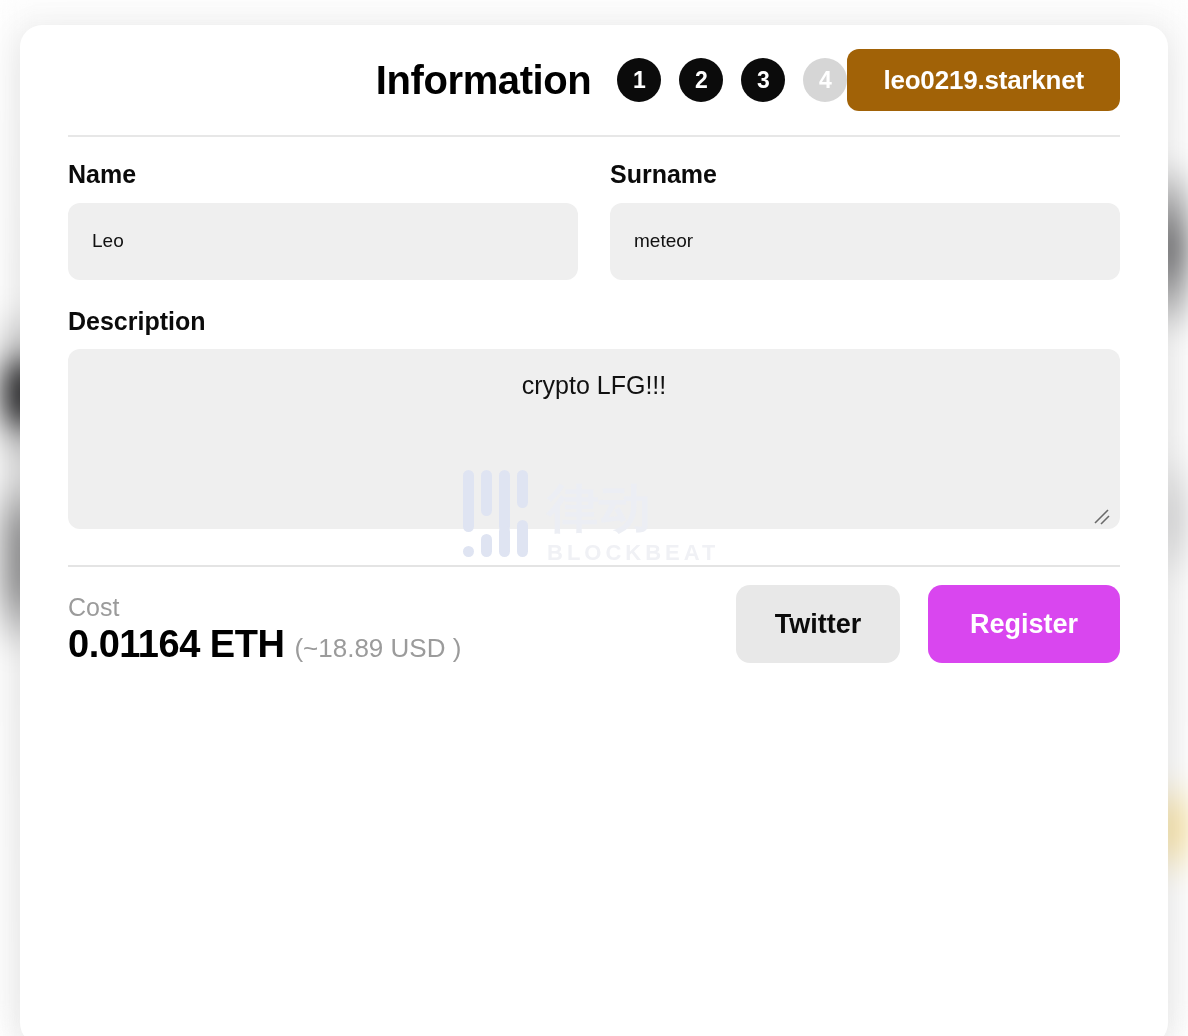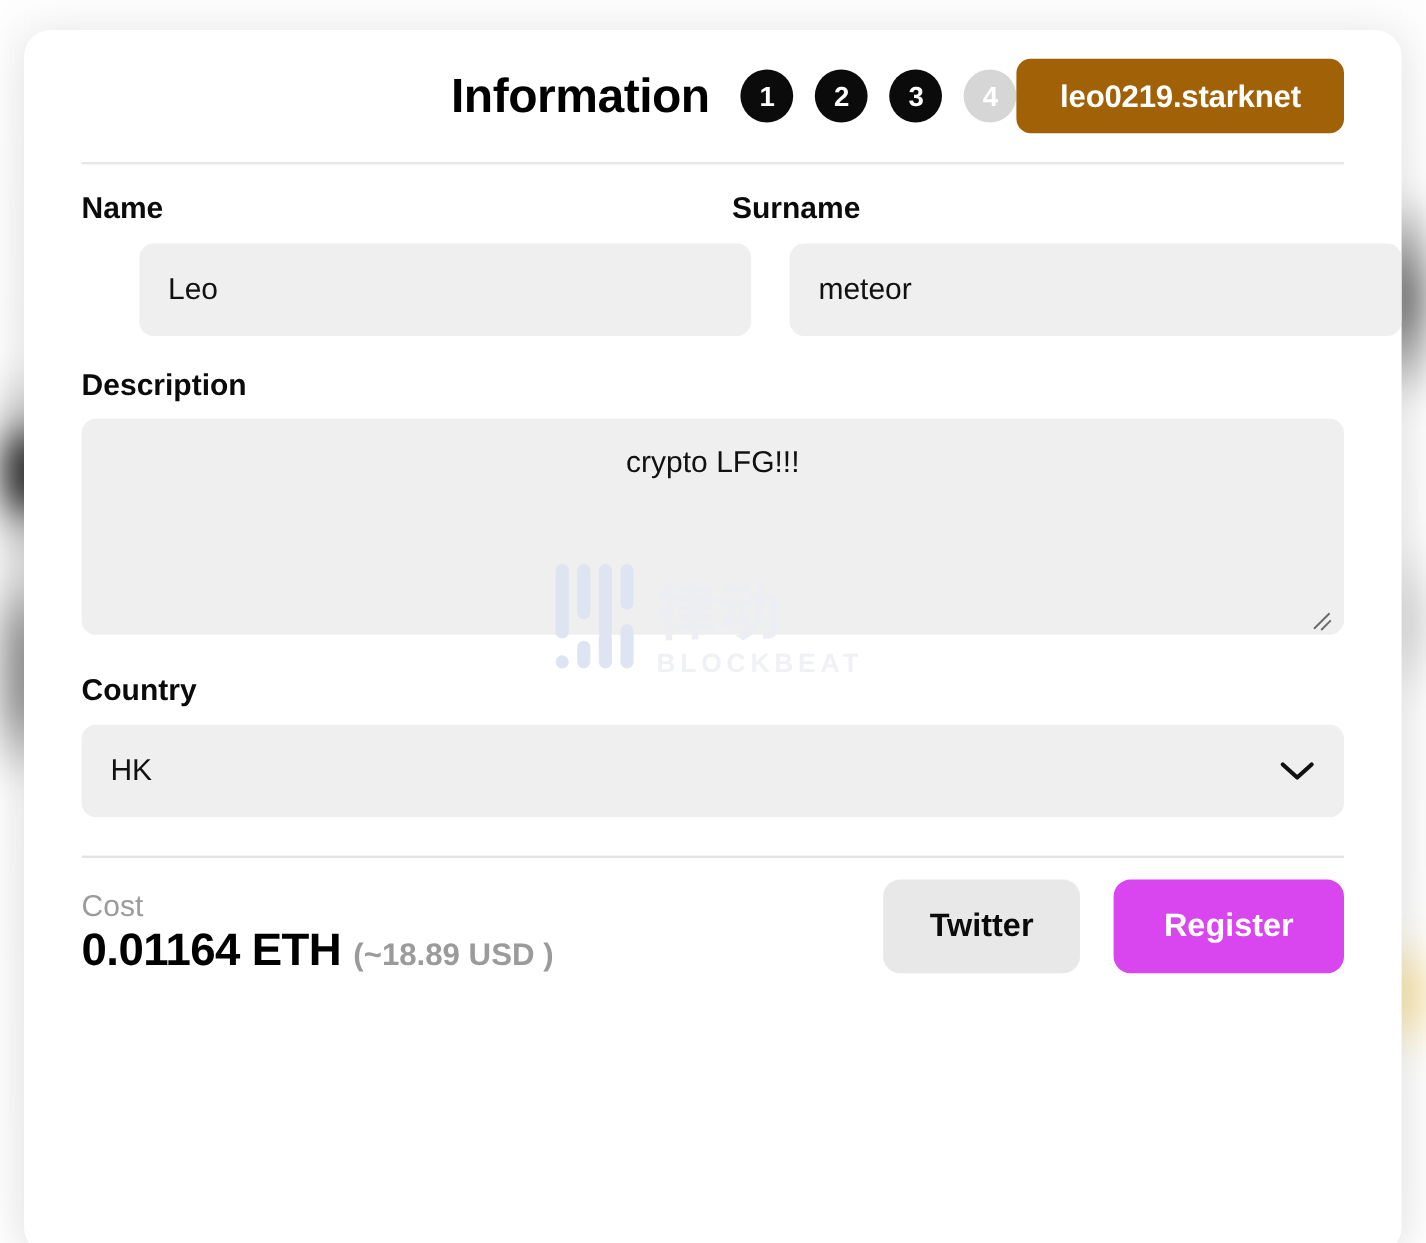--- a/index.html
+++ b/index.html
@@ -77,24 +77,24 @@
   .col { flex: 1 1 0; min-width: 0; }
   .field-label {
     font-size: 25px; font-weight: 700; color: #0b0b0b;
     margin: 0 0 14px 0; line-height: 1.1;
   }
   .input-box {
     background: #efefef;
     border: none; border-radius: 12px;
     width: 100%; height: 77px;
     padding: 0 24px;
-    font-size: 25px; color: #111; font-weight: 400;
+    font-size: 19px; color: #111; font-weight: 400;
     font-family: inherit;
     outline: none;
-    display: flex; align-items: center; margin-left: 48px;
+    display: flex; align-items: center;
   }
   .textarea-box {
     background: #efefef;
     border: none; border-radius: 12px;
     width: 100%; height: 180px;
     padding: 22px 24px;
     font-size: 25px; color: #111;
     font-family: inherit;
     outline: none; resize: none;
     position: relative;
@@ -128,21 +128,21 @@
     z-index: 5;
   }
 
   
   .footer {
     display: flex; align-items: flex-end; justify-content: space-between;
     padding: 18px 48px 0 48px;
   }
   .cost-label { font-size: 25px; color: #9b9b9b; font-weight: 500; line-height: 1.25; }
   .cost-main { font-size: 38px; font-weight: 800; color: #000; letter-spacing: -0.5px; line-height: 1.15; }
-  .cost-usd { font-size: 26px; font-weight: 700; color: #9b9b9b; letter-spacing: 0; }
+  .cost-usd { font-size: 26px; font-weight: 400; color: #9b9b9b; letter-spacing: 0; }
   .btns { display: flex; align-items: center; gap: 28px; padding-bottom: 4px; }
   .btn {
     border: none; border-radius: 14px;
     height: 78px; padding: 0 38px;
     font-size: 27px; font-weight: 700;
     font-family: inherit; cursor: pointer;
     display: flex; align-items: center; justify-content: center;
   }
   .btn-cancel { background: #e8e8e8; color: #0b0b0b; min-width: 164px; }
   .btn-register { background: #d946ef; color: #ffffff; min-width: 192px; }
@@ -204,29 +204,20 @@
 
     <div class="block" style="position:relative;">
       <div class="field-label">Description</div>
       <textarea class="textarea-box" style="">crypto LFG!!!</textarea>
       <svg class="resize-grip" viewBox="0 0 18 18">
         <path d="M3 16 L16 3" stroke="#6a6a6a" stroke-width="1.6" fill="none"></path>
         <path d="M9 17 L17 9" stroke="#6a6a6a" stroke-width="1.6" fill="none"></path>
       </svg>
     </div>
 
-    <div class="block">
-      <div class="field-label">Country</div>
-      <div class="select-box">
-        <span>HK</span>
-        <svg class="chev" viewBox="0 0 30 18">
-          <path d="M3 4 L15 15 L27 4" stroke="#111" stroke-width="3.4" fill="none" stroke-linecap="round" stroke-linejoin="round"></path>
-        </svg>
-      </div>
-    </div>
 
   </div>
 
   <div class="rule bottom" style="margin-top:32px;"></div>
 
   <div class="footer">
     <div>
       <div class="cost-label">Cost</div>
       <div class="cost-main">
         <span>0.01164 ETH</span>

